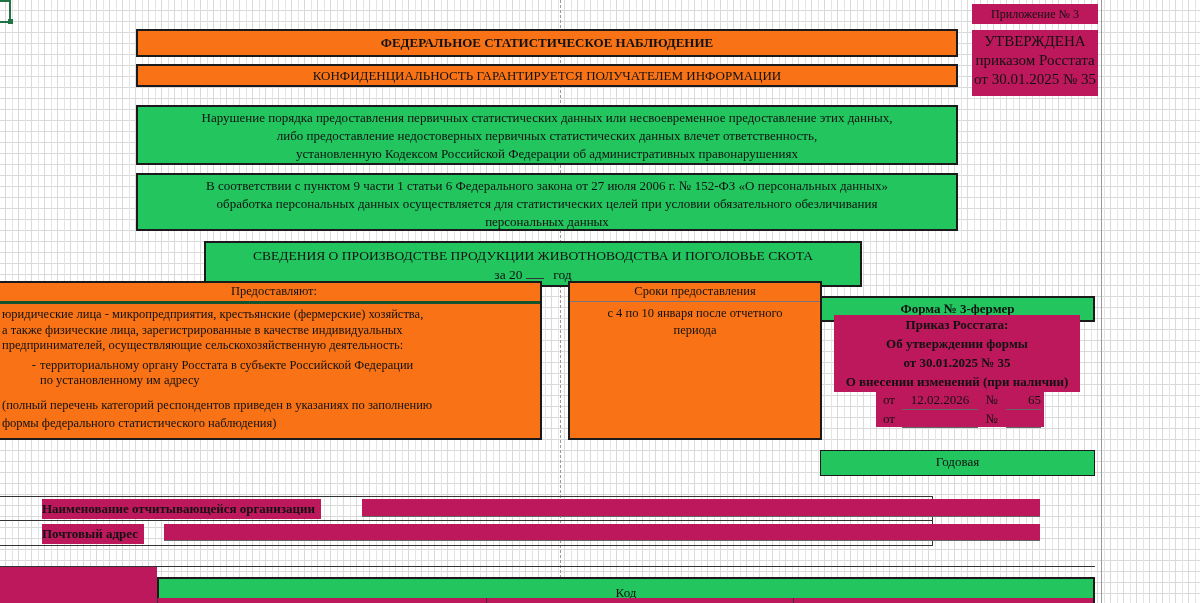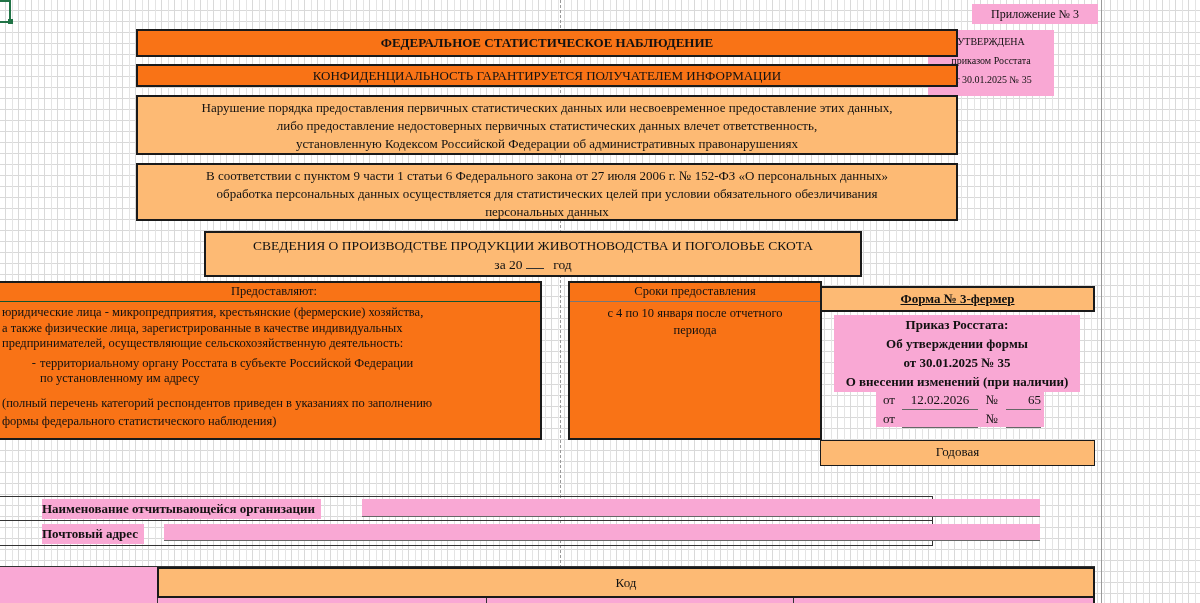--- a/index.html
+++ b/index.html
@@ -7,42 +7,42 @@
     width:1200px; height:603px; overflow:hidden; position:relative;
     font-family:"Liberation Serif", "DejaVu Serif", serif;
     color:#111;
     background-color:#fff;
     background-image:
       repeating-linear-gradient(to right, transparent 0, transparent 5px, #d9d9d9 5px, #d9d9d9 6px, transparent 6px, transparent 12px, #e4e4e4 12px, #e4e4e4 13px),
       repeating-linear-gradient(to bottom, transparent 0, transparent 10px, #d9d9d9 10px, #d9d9d9 11px);
   }
   .abs { position:absolute; box-sizing:border-box; }
   .box { border:2px solid #1a1a1a; background:#f97316; }
-  .gray { background:#fdba74; }
+  .gray { background:#22c55e;margin-top:10px; }
   .center { text-align:center; }
   .f13 { font-size:13px; }
   .f12 { font-size:12.5px; }
   .bold { font-weight:bold; }
-  .white { background:#f9a8d4; }
+  .white { background:#be185d; }
   .line-under { border-bottom:1px solid #666; }
   .sel-cell { left:0; top:0; width:11px; height:23px; border:2px solid #217346; border-left:none; }
   .sel-handle { left:8px; top:19px; width:5px; height:5px; background:#217346; }
   .dash-line { left:560px; top:0; width:0; height:603px; border-left:1px dashed #999; }
   .page-line { left:1101px; top:0; width:0; height:603px; border-left:1px solid #9a9a9a; }
 </style>
 </head>
 <body>
 
 <div class="abs sel-cell"></div>
 <div class="abs sel-handle"></div>
 <div class="abs dash-line"></div>
 <div class="abs page-line"></div>
 
 <div class="abs white center" style="left:972px;top:4px;width:126px;height:20px;font-size:12px;line-height:20px;">Приложение № 3</div>
-<div class="abs white center" style="left:928px;top:30px;width:126px;height:66px;font-size:10px;line-height:19px;padding-top:2px;">
+<div class="abs white center" style="left:972px;top:30px;width:126px;height:66px;font-size:15px;line-height:19px;padding-top:2px;">
   <div>УТВЕРЖДЕНА</div>
   <div>приказом Росстата</div>
   <div>от 30.01.2025 № 35</div>
 </div>
 
 <div class="abs box center bold f13" style="left:136px;top:29px;width:822px;height:28px;line-height:24px;">ФЕДЕРАЛЬНОЕ СТАТИСТИЧЕСКОЕ НАБЛЮДЕНИЕ</div>
 <div class="abs box center f13" style="left:136px;top:64px;width:822px;height:23px;line-height:19px;">КОНФИДЕНЦИАЛЬНОСТЬ ГАРАНТИРУЕТСЯ ПОЛУЧАТЕЛЕМ ИНФОРМАЦИИ</div>
 
 <div class="abs box gray center f13" style="left:136px;top:95px;width:822px;height:60px;line-height:18px;padding-top:2px;border-width:2px;">
   <div>Нарушение порядка предоставления первичных статистических данных или несвоевременное предоставление этих данных,</div>
@@ -59,21 +59,21 @@
 <div class="abs box gray center" style="left:204px;top:231px;width:658px;height:46px;font-size:13.5px;line-height:19px;padding-top:3px;">
   <div>СВЕДЕНИЯ О ПРОИЗВОДСТВЕ ПРОДУКЦИИ ЖИВОТНОВОДСТВА И ПОГОЛОВЬЕ СКОТА</div>
   <div>
     <span>за 20</span>
     <span style="display:inline-block;width:18px;border-bottom:1px solid #333;height:13px;vertical-align:baseline;"></span>
     <span style="margin-left:6px;">год</span>
   </div>
 </div>
 
 <div class="abs box" style="left:0;top:281px;width:542px;height:159px;border-left:none;">
-  <div class="center f12" style="height:18px;line-height:17px;border-bottom:1px solid #14532d;padding-left:8px;">Предоставляют:</div>
+  <div class="center f12" style="height:18px;line-height:17px;border-bottom:3px solid #14532d;padding-left:8px;">Предоставляют:</div>
   <div class="f12" style="padding-left:2px;line-height:15.5px;padding-top:3px;">
     <div>юридические лица - микропредприятия, крестьянские (фермерские) хозяйства,</div>
     <div>а также физические лица, зарегистрированные в качестве индивидуальных</div>
     <div>предпринимателей, осуществляющие сельскохозяйственную деятельность:</div>
     <div style="display:flex;margin-top:4px;">
       <span style="width:34px;text-align:right;padding-right:4px;">-</span>
       <div>
         <div>территориальному органу Росстата в субъекте Российской Федерации</div>
         <div>по установленному им адресу</div>
       </div>
@@ -86,21 +86,21 @@
 </div>
 
 <div class="abs box" style="left:568px;top:281px;width:254px;height:159px;">
   <div class="center f12" style="height:18px;line-height:17px;border-bottom:1px solid #777;">Сроки предоставления</div>
   <div class="center f12" style="line-height:17px;padding-top:3px;">
     <div>с 4 по 10 января после отчетного</div>
     <div>периода</div>
   </div>
 </div>
 
-<div class="abs box gray center bold f13" style="left:820px;top:286px;width:275px;height:26px;line-height:22px;text-decoration:underline;">Форма № 3-фермер</div>
+<div class="abs box gray center bold f13" style="left:820px;top:286px;width:275px;height:26px;line-height:22px;">Форма № 3-фермер</div>
 <div class="abs white center f13" style="left:834px;top:315px;width:246px;height:77px;line-height:19px;font-weight:bold;">
   <div>Приказ Росстата:</div>
   <div>Об утверждении формы</div>
   <div>от 30.01.2025 № 35</div>
   <div>О внесении изменений (при наличии)</div>
 </div>
 <div class="abs white f13" style="left:876px;top:391px;width:168px;height:36px;line-height:18px;">
   <div style="display:flex;">
     <span style="width:26px;text-align:center;">от</span>
     <span class="center line-under" style="width:76px;">12.02.2026</span>

